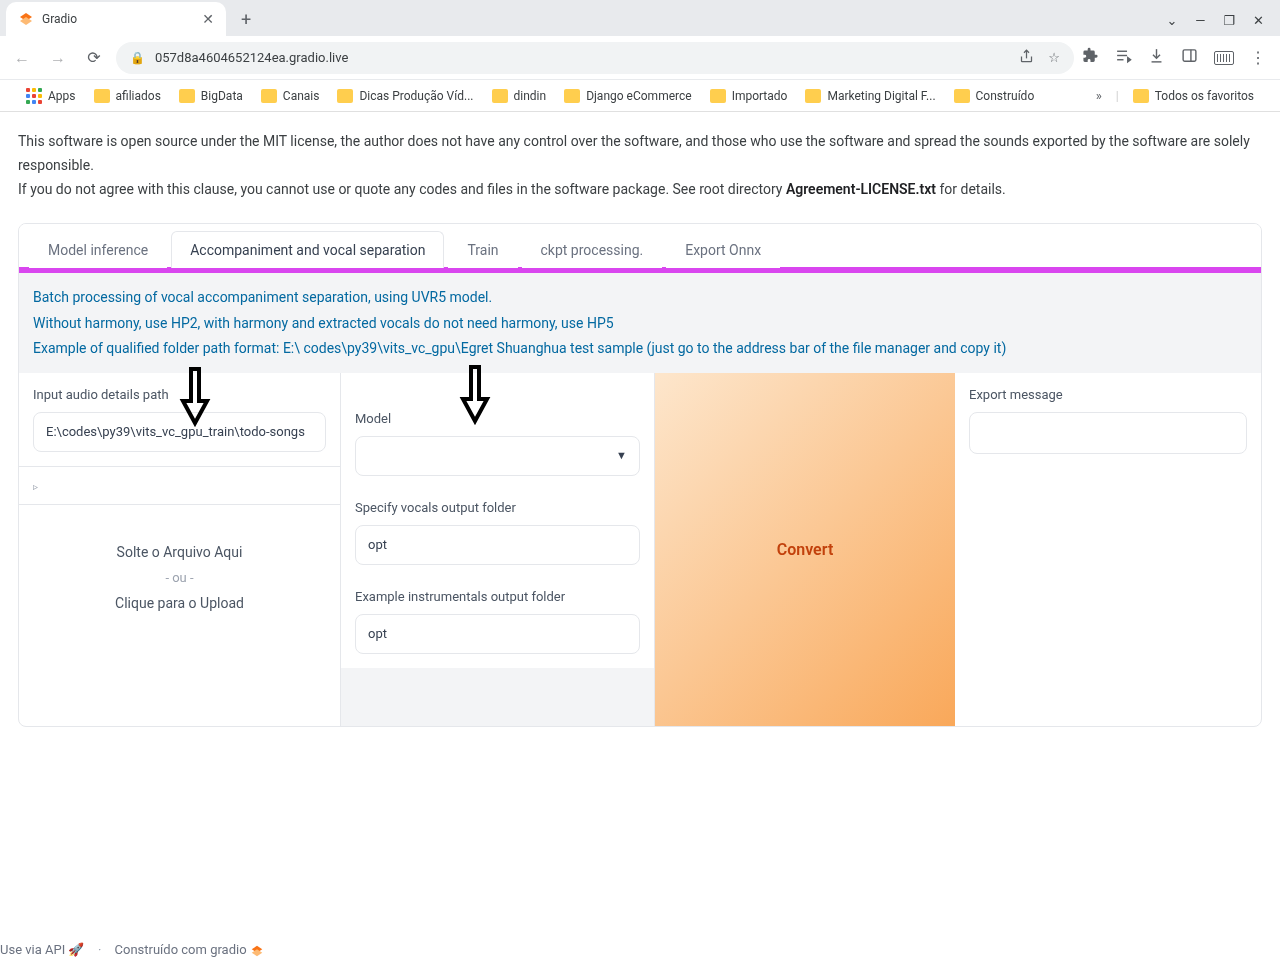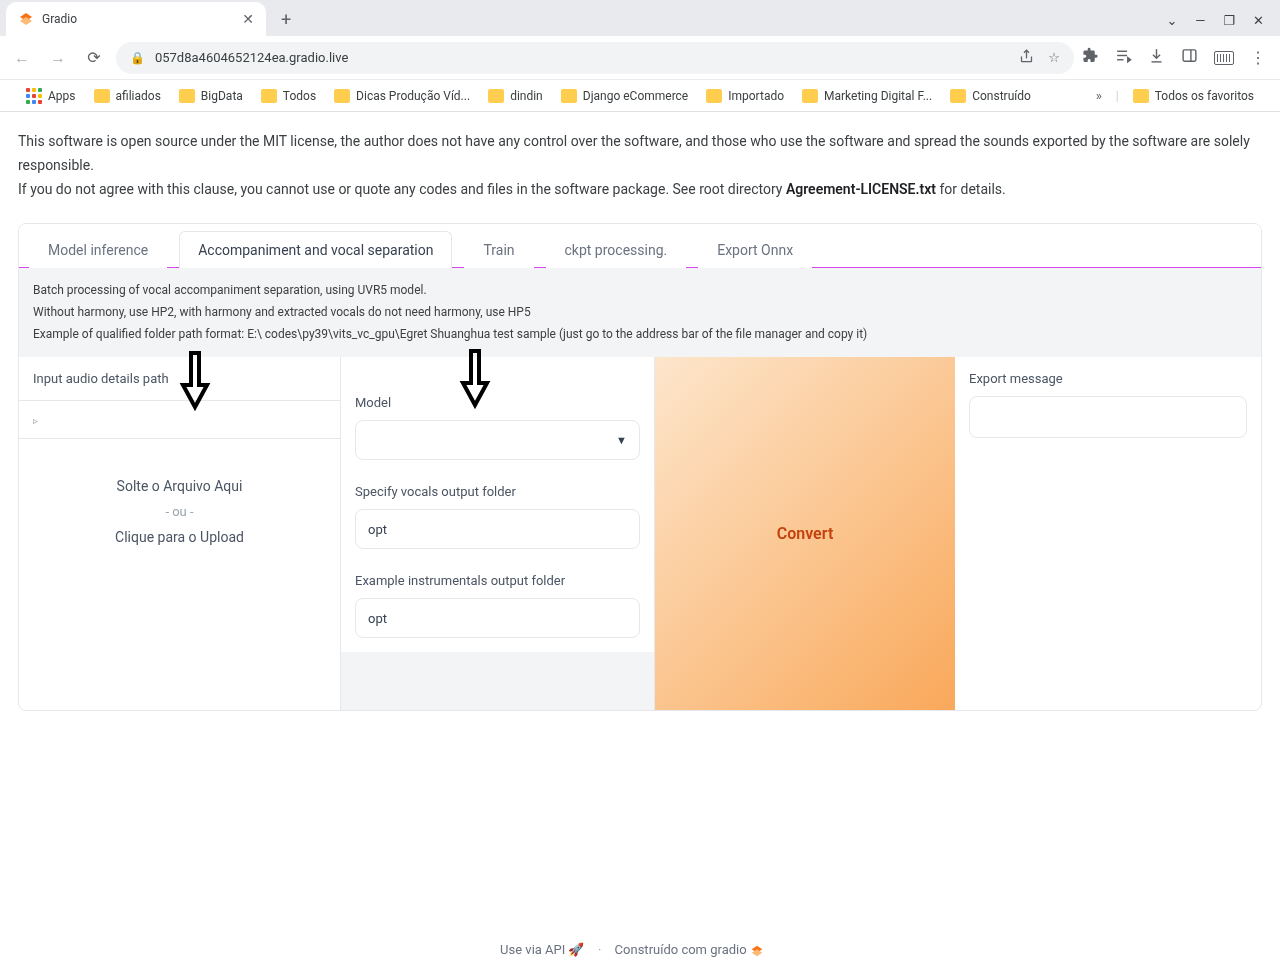--- a/index.html
+++ b/index.html
@@ -1,20 +1,20 @@
 <!DOCTYPE html>
 <html><head>
 <meta charset="utf-8">
 <style>
   * { margin: 0; padding: 0; box-sizing: border-box; font-family: -apple-system, BlinkMacSystemFont, "Segoe UI", Roboto, Arial, sans-serif; }
   body { background: #fff; width: 1280px; height: 972px; overflow: hidden; }
 
   
   .titlebar { height: 36px; background: #e8eaed; display: flex; align-items: flex-end; }
-  .tab { background: #fff; border-radius: 10px 10px 0 0; height: 34px; width: 260px; margin-left: 6px; display: flex; align-items: center; padding: 0 12px; font-size: 12px; color: #3c4043; gap: 8px; position: relative; }
+  .tab { background: #fff; border-radius: 10px 10px 0 0; height: 34px; width: 220px; margin-left: 6px; display: flex; align-items: center; padding: 0 12px; font-size: 12px; color: #3c4043; gap: 8px; position: relative; }
   .tab .favicon { width: 16px; height: 16px; display:flex; align-items:center; justify-content:center; }
   .tab .tab-title { flex: 1; }
   .tab .tab-close { color: #5f6368; font-size: 14px; cursor: pointer; }
   .newtab { width: 28px; height: 28px; display: flex; align-items: center; justify-content: center; color: #5f6368; margin: 0 6px 3px 6px; font-size: 18px; cursor:pointer; border-radius:50%; }
   .win-controls { margin-left: auto; display: flex; gap: 18px; padding: 0 16px 8px 0; color: #3c4043; align-items:center;}
   .win-controls span { cursor: pointer; font-size: 13px; }
 
   .toolbar { height: 44px; background: #fff; display: flex; align-items: center; padding: 0 8px; gap: 8px; border-bottom: 1px solid #e8eaed; }
   .nav-btn { width: 28px; height: 28px; display:flex; align-items:center; justify-content:center; color:#5f6368; font-size:16px; border-radius:50%; cursor:pointer;}
   .nav-btn.disabled { opacity: .5; }
@@ -34,25 +34,25 @@
   .bm-apps span:nth-child(8){background:#4285f4;} .bm-apps span:nth-child(9){background:#ea4335;}
   .bm-right { margin-left:auto; display:flex; align-items:center; gap:14px;}
   .bm-chevrons { color:#5f6368; font-size:13px; }
 
   
   .page { padding: 18px 18px 0 18px; }
   .disclaimer { font-size: 14px; color:#3c4043; line-height:1.7; margin-bottom: 22px;}
   .disclaimer .strong { color:#202124; font-weight:600;}
 
   .tabs-wrap { border:1px solid #e5e7eb; border-radius:8px; overflow:hidden;}
-  .tab-row { display:flex; align-items:flex-end; padding-top:6px; padding-left:10px; gap:12px; border-bottom:1px solid #d946ef; background:#fff;}
+  .tab-row { display:flex; align-items:flex-end; padding-top:6px; padding-left:10px; gap:4px; border-bottom:6px solid #d946ef; background:#fff;}
   .gr-tab { padding:10px 18px; font-size:14px; color:#6b7280; cursor:pointer; border:1px solid transparent; border-bottom:none; border-radius:6px 6px 0 0; position:relative; bottom:-1px; background:#fff;}
   .gr-tab.active { color:#374151; border-color:#e5e7eb; background:#fff; }
 
-  .info-banner { padding: 12px 14px; background:#f3f4f6; font-size:12px; color:#404040; line-height:1.8;}
+  .info-banner { padding: 12px 14px; background:#f3f4f6; font-size:14px; color:#0369a1; line-height:1.8;}
 
   .cols { display:flex; }
   .col { padding:14px; }
   .col1 { width:322px; border-right:1px solid #e5e7eb;}
   .col2 { width:314px; background:#fff; border-right:1px solid #e5e7eb;}
   .col2-lower { background:#f3f4f6; height:58px; margin:14px -14px -14px -14px;}
   .col3 { width:300px; padding:0;}
   .col4 { flex:1; }
 
   .label { font-size:13px; color:#4b5563; margin-bottom:10px; }
@@ -71,21 +71,21 @@
 
   .convert-panel { width:100%; height:100%; background:linear-gradient(135deg,#fde6cc 0%,#f9a85a 100%); display:flex; align-items:center; justify-content:center; cursor:pointer;}
   .convert-panel .cbtn { color:#c2410c; font-weight:600; font-size:16px;}
 
   .export-box { width:100%; height:42px; border:1px solid #e5e7eb; border-radius:8px; background:#fff; margin-top:10px;}
 
   
   .arrow { position:absolute; z-index:50; }
   .arrow svg { display:block; }
 
-  .footer { position:absolute; bottom:14px; left:0; right:16px; text-align:center; font-size:13px; color:#6b7280;}
+  .footer { position:absolute; bottom:14px; left:0; right:16px; font-size:13px; color:#6b7280;}
   .footer .dot { margin:0 10px; color:#9ca3af;}
   .rocket { display:inline-block; }
   .gradio-logo-sm { display:inline-block; width:14px; height:14px; vertical-align:middle;}
 
   .kbd-icon { display:inline-block; width:20px; height:14px; border:1px solid #5f6368; border-radius:2px; position:relative;}
   .kbd-icon::before { content:""; position:absolute; inset:2px; background:repeating-linear-gradient(90deg,#5f6368 0 1px,transparent 1px 3px);}
 </style>
 </head>
 <body>
 
@@ -177,21 +177,21 @@
   <div class="bm-item">
       <span class="bm-folder"></span>
       <span>afiliados</span>
     </div>
   <div class="bm-item">
       <span class="bm-folder"></span>
       <span>BigData</span>
     </div>
   <div class="bm-item">
       <span class="bm-folder"></span>
-      <span>Todos</span>
+      <span>Canais</span>
     </div>
   <div class="bm-item">
       <span class="bm-folder"></span>
       <span>Dicas Produção Víd...</span>
     </div>
   <div class="bm-item">
       <span class="bm-folder"></span>
       <span>dindin</span>
     </div>
   <div class="bm-item">
@@ -238,20 +238,21 @@
     <div class="info-banner">
       <div>Batch processing of vocal accompaniment separation, using UVR5 model.</div>
       <div>Without harmony, use HP2, with harmony and extracted vocals do not need harmony, use HP5</div>
       <div>Example of qualified folder path format: E:\ codes\py39\vits_vc_gpu\Egret Shuanghua test sample (just go to the address bar of the file manager and copy it)</div>
     </div>
 
     <div class="cols">
 
       <div class="col col1" style="position:relative;">
         <div class="label">Input audio details path</div>
+        <input class="text-input" value="E:\codes\py39\vits_vc_gpu_train\todo-songs" style="">
         <div class="help-row">
           <span class="help-chevron">▹</span>
         </div>
         <div class="dropzone">
           <div>Solte o Arquivo Aqui</div>
           <div class="or">- ou -</div>
           <div>Clique para o Upload</div>
         </div>
 
         <div class="arrow" style="left:160px; top:-8px;">

